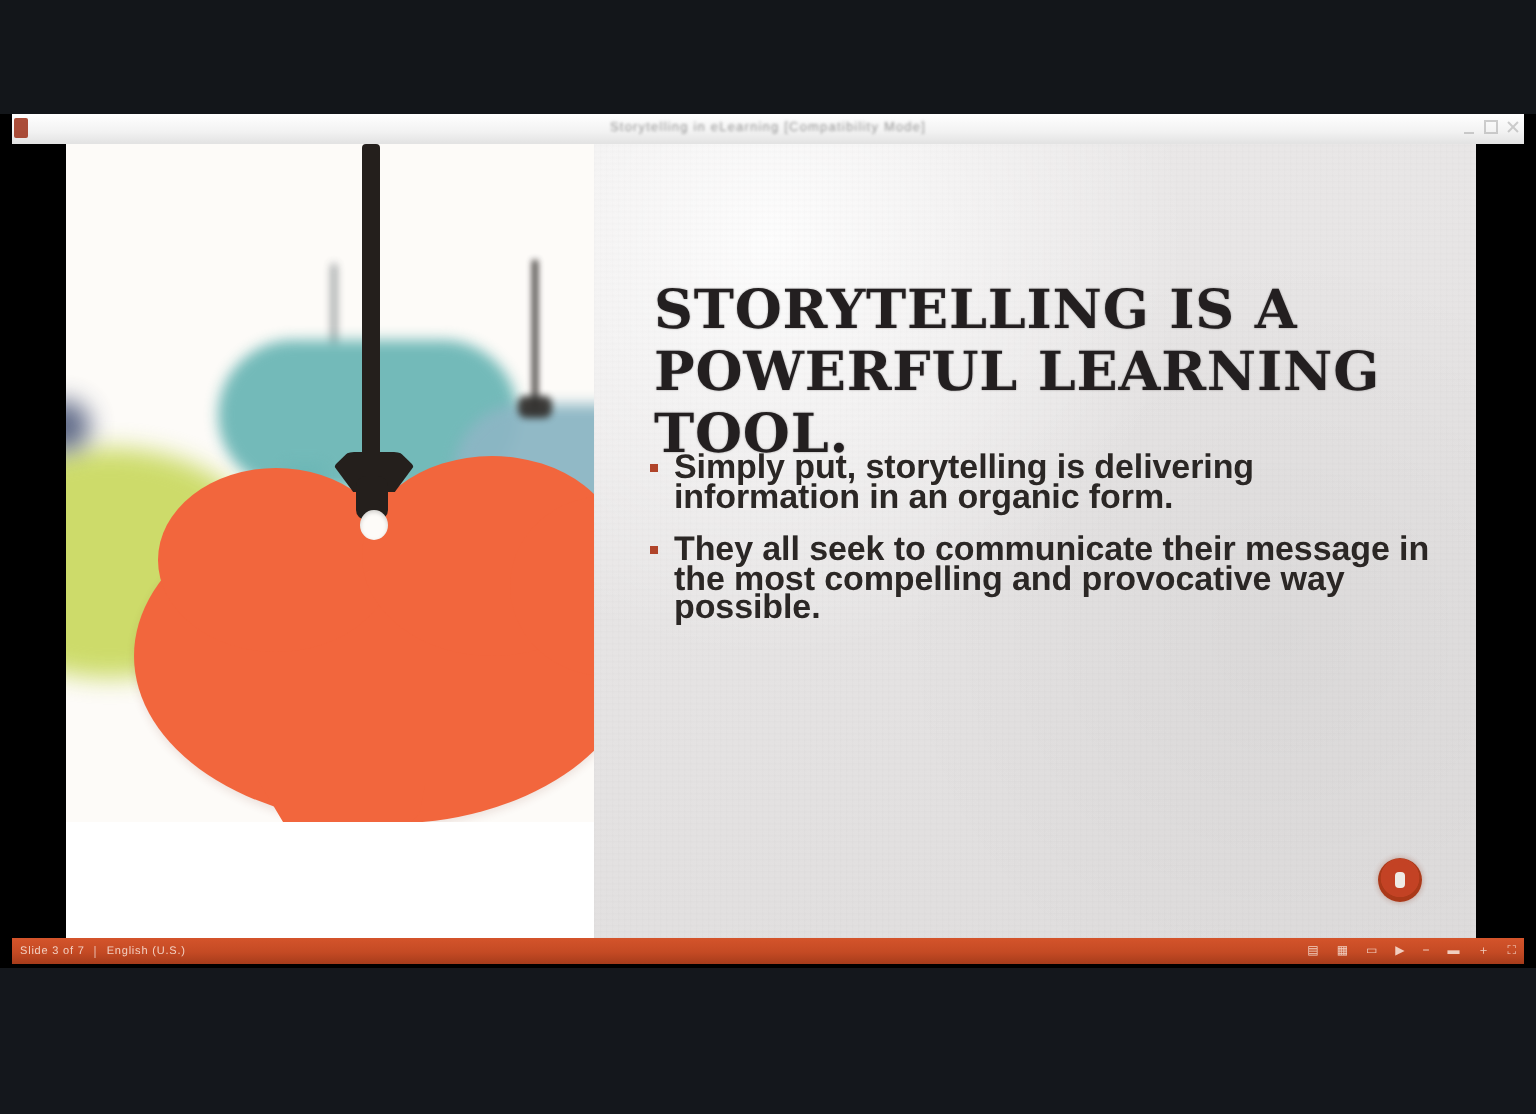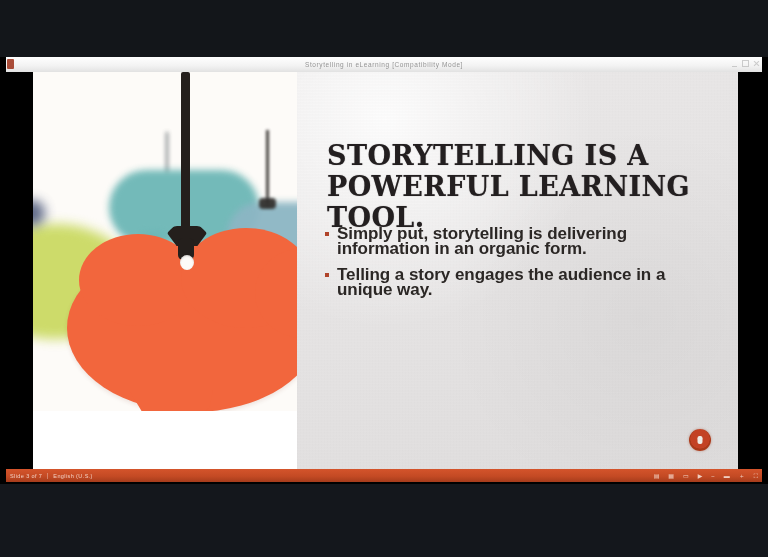--- a/index.html
+++ b/index.html
@@ -441,21 +441,21 @@
           <div class="img-bottom-white"></div>
         </div>
 
         <div class="slide-text">
           <div class="paper-noise"></div>
 
           <div class="slide-title">Storytelling is a powerful learning tool.</div>
 
           <ul class="bullets">
             <li>Simply put, storytelling is delivering information in an organic form.</li>
-            <li>Telling a story engages the audience in a unique way.</li>
+            <li>They all seek to communicate their message in the most compelling and provocative way possible.</li>
           </ul>
 
           <div class="slide-logo"></div>
         </div>
 
       </div>
     </div>
 
     <div class="statusbar">
       <div class="status-left">

